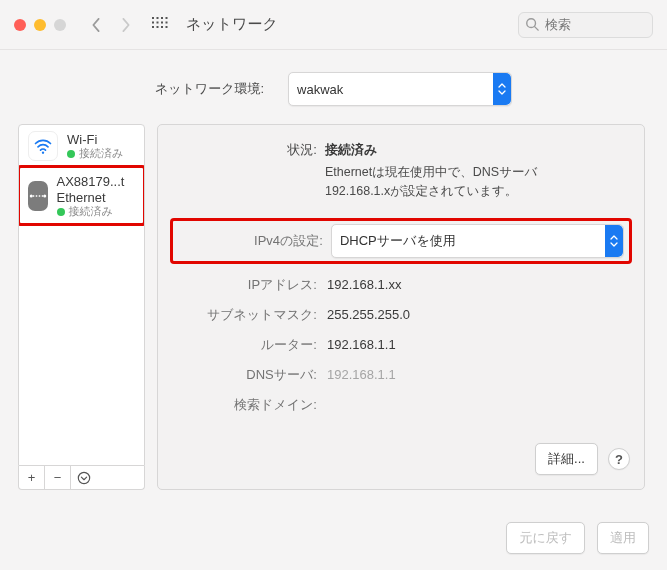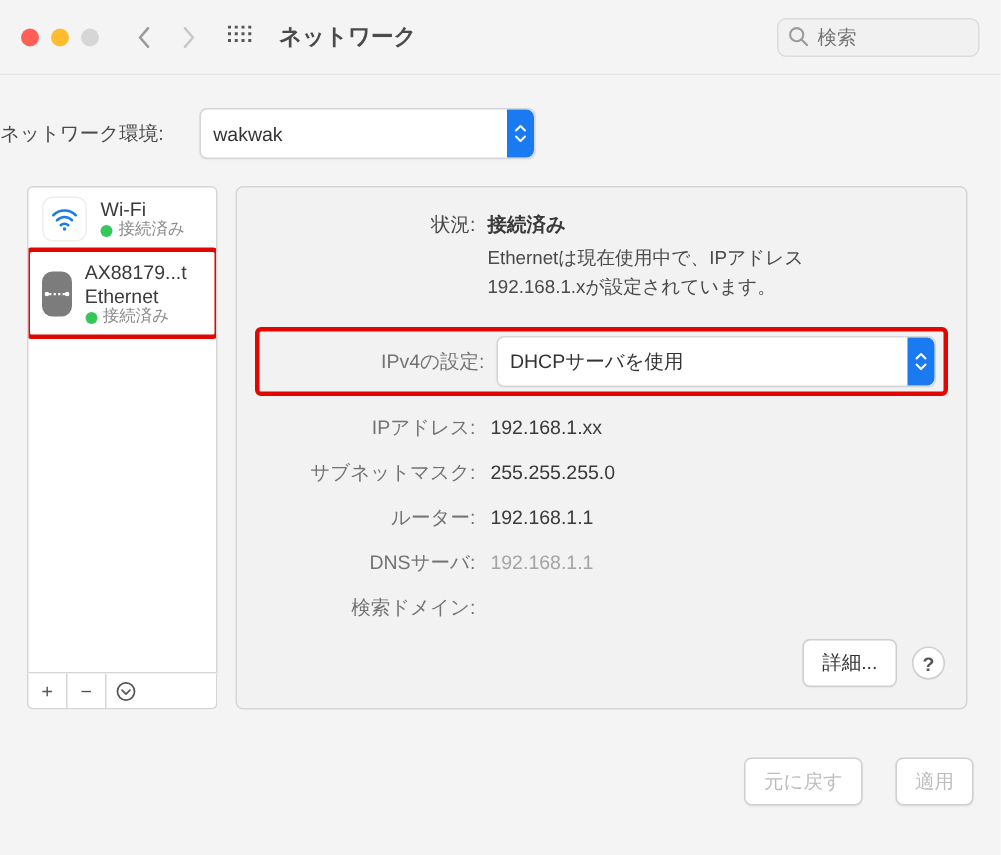--- a/index.html
+++ b/index.html
@@ -8,26 +8,26 @@
   .toolbar { height: 50px; display: flex; align-items: center; padding: 0 14px; gap: 10px; background: #f5f4f4; border-bottom: 1px solid #e5e3e3; }
   .traffic { display: flex; gap: 8px; align-items: center; }
   .tl { width: 12px; height: 12px; border-radius: 50%; }
   .tl.red { background: #ff5f57; }
   .tl.yellow { background: #febc2e; }
   .tl.gray { background: #d6d6d6; }
   .nav { display: flex; gap: 6px; margin-left: 8px; }
   .nav-btn { width: 24px; height: 24px; display: flex; align-items: center; justify-content: center; color: #9a9a9a; border-radius: 5px; }
   .nav-btn svg { width: 12px; height: 14px; }
   .apps-icon { width: 24px; height: 24px; display:flex; align-items:center; justify-content:center; color:#555; margin-left:0px; }
-  .title-text { font-size: 15px; font-weight: 700; color: #4a4a4a; margin-left: 4px; }
+  .title-text { font-size: 15px; font-weight: 400; color: #4a4a4a; margin-left: 4px; }
   .search-wrap { margin-left: auto; }
   .search-input { width: 135px; height: 26px; border-radius: 6px; border: 1px solid #dcdcdc; background: #f2f1f1; padding: 0 8px 0 26px; font-size: 13px; color: #888; }
   .search-box { position: relative; }
   .search-ico { position: absolute; left: 7px; top: 5px; color: #9b9b9b; }
-  .location-row { display:flex; align-items:center; justify-content:flex-start; gap: 24px; padding: 22px 0 18px 0; }
+  .location-row { display:flex; align-items:center; justify-content:center; gap: 24px; padding: 22px 0 18px 0; }
   .location-label { color:#4a4a4a; }
   .select-look { display:inline-flex; align-items:center; justify-content:space-between; background:#fff; border:1px solid #d7d6d6; border-radius:5px; height:34px; padding:0 0 0 8px; min-width: 224px; box-shadow: 0 0.5px 1px rgba(0,0,0,0.05); }
   .select-look .txt { color:#333; }
   .select-look .arrows { width:18px; height:100%; background:#1a7af2; border-radius:0 5px 5px 0; display:flex; align-items:center; justify-content:center; }
   .select-look .arrows svg { width:8px; height:12px; fill:#fff; }
   .body { flex:1; display:flex; gap:12px; padding: 0 30px 18px 18px; }
   .sidebar { width: 178px; display:flex; flex-direction:column; }
   .sidebar-list { flex:1; background:#fff; border:1px solid #d7d6d6; border-radius:4px 4px 0 0; overflow:hidden; }
   .sidebar-footer { display:flex; align-items:center; border:1px solid #d7d6d6; border-top:0; border-radius:0 0 4px 4px; background:#fff; height:24px; }
   .sidebar-footer .fbtn { width:26px; height:100%; display:flex; align-items:center; justify-content:center; border-right:1px solid #d7d6d6; color:#555; }
@@ -50,21 +50,21 @@
   .ipv4-wrap { margin-top: 18px; }
   .ipv4-row { display:flex; align-items:center; gap:8px; padding:4px 6px; }
   .row-label { width:145px; text-align:right; color:#737373; }
   .grid-rows { margin-top: 14px; display:flex; flex-direction:column; gap:12px; }
   .grid-row { display:flex; gap:10px; align-items:center; }
   .grid-row .val { color:#3a3a3a; }
   .grid-row .val.dim { color:#a5a5a5; }
   .action-row { display:flex; justify-content:flex-end; align-items:center; gap:10px; margin-top:auto; }
   .btn { height:32px; background:#fff; border:1px solid #cfcfcf; border-radius:5px; padding:0 12px; font-size:13px; color:#333; display:inline-flex; align-items:center; box-shadow: 0 0.5px 1px rgba(0,0,0,0.05); }
   .circle-btn { width:22px; height:22px; border-radius:50%; border:1px solid #cfcfcf; background:#fff; display:inline-flex; align-items:center; justify-content:center; color:#555; font-weight:700; box-shadow: 0 0.5px 1px rgba(0,0,0,0.05); }
-  .bottom-bar { display:flex; justify-content:flex-end; gap:22px; padding: 14px 18px 33px 0; }
+  .bottom-bar { display:flex; justify-content:flex-end; gap:12px; padding: 14px 18px 16px 0; }
   .bottom-bar .btn.disabled { color:#bdbdbd; }
   .wide-select { min-width: 293px; }
 </style>
 </head>
 <body>
 
 <div class="window">
 
   <div class="toolbar">
     <div class="traffic">
@@ -185,21 +185,21 @@
       </div>
     </div>
 
     <div class="main">
       <div class="main-card">
 
         <div class="status-row">
           <div class="labels-col">状況:</div>
           <div>
             <div class="status-val">接続済み</div>
-            <div class="status-desc">Ethernetは現在使用中で、IPアドレス</div>
+            <div class="status-desc">Ethernetは現在使用中で、DNSサーバ</div>
             <div class="status-desc" style="margin-top:0;">192.168.1.xが設定されています。</div>
           </div>
         </div>
 
         <div class="ipv4-wrap hl-red">
           <div class="ipv4-row">
             <div class="row-label">IPv4の設定:</div>
             <div class="select-look wide-select">
               <span class="txt">DHCPサーバを使用</span>
               <span class="arrows">

